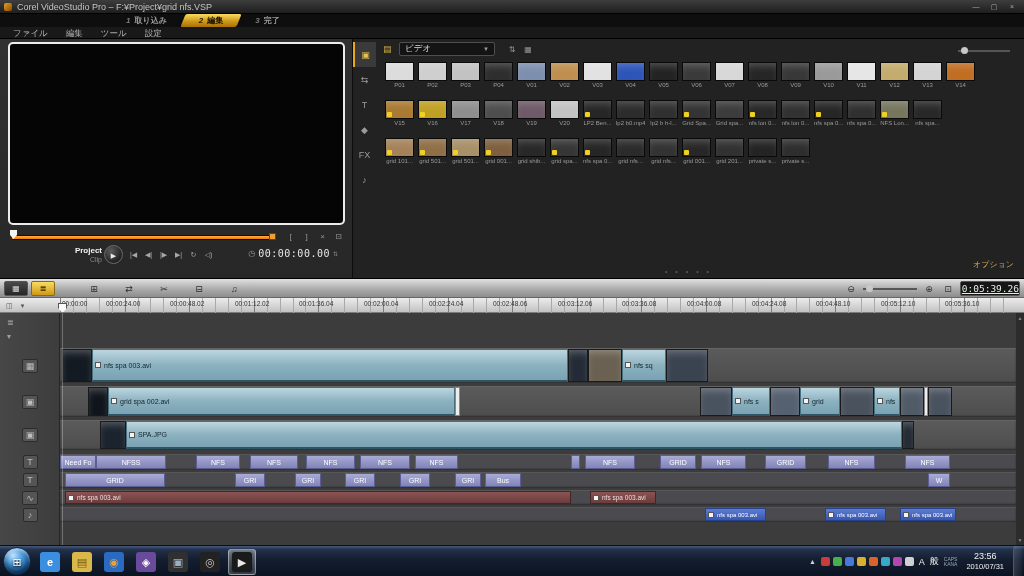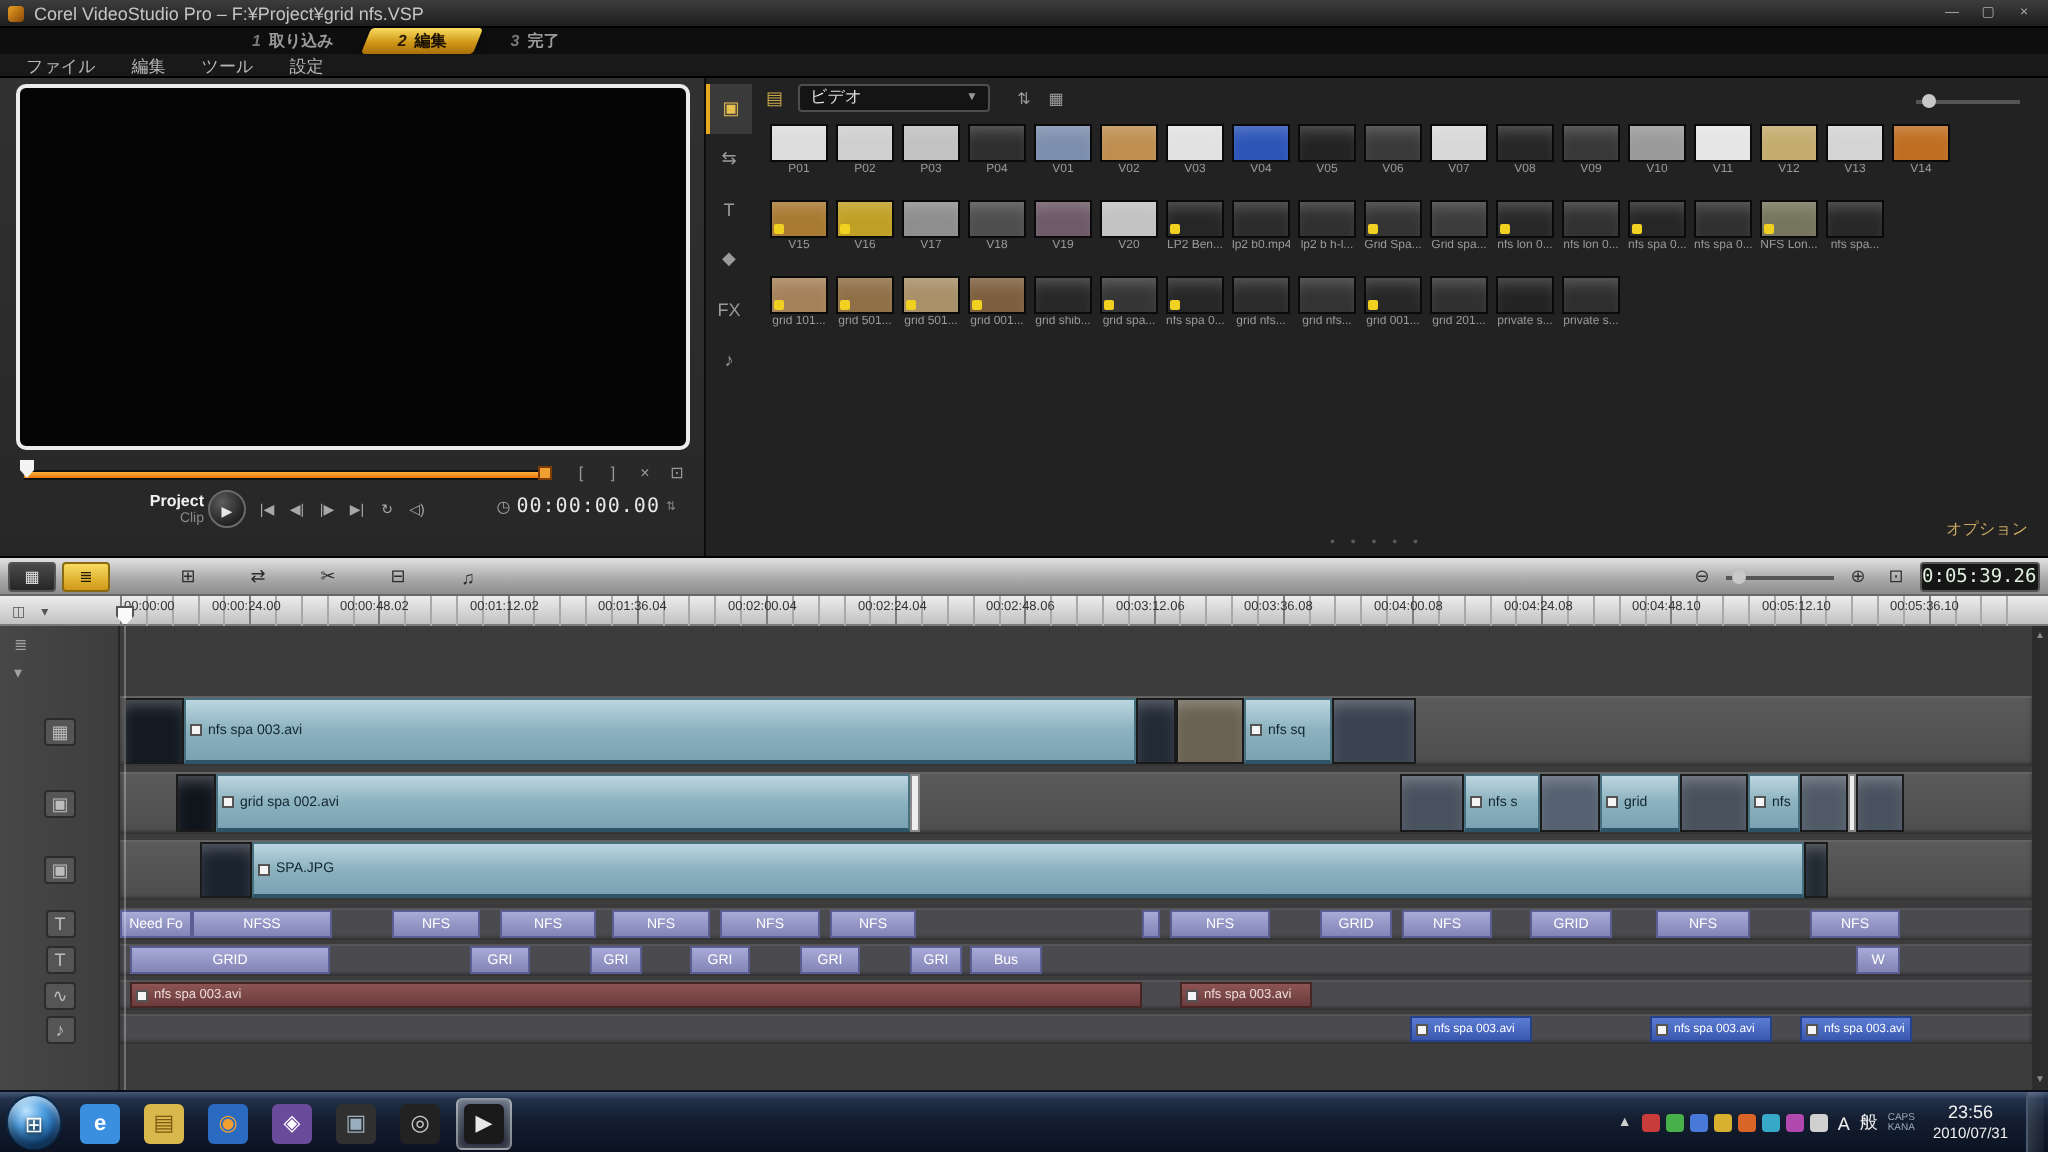--- a/index.html
+++ b/index.html
@@ -75,21 +75,21 @@
   
   .tl-toolbar{position:absolute;top:278px;left:0;right:0;height:20px;background:linear-gradient(#e0e0e0,#a8a8a8 60%,#8d8d8d);border-top:1px solid #000;border-bottom:1px solid #666;}
   .view-btns{position:absolute;left:4px;top:2px;display:flex;gap:3px;}
   .view-btn{width:24px;height:15px;border:1px solid #555;border-radius:2px;background:linear-gradient(#4a4a4a,#262626);color:#ddd;font-size:8px;padding:0;}
   .view-btn.active{background:linear-gradient(#f8dc60,#d09818);color:#241a00;border-color:#8a6a10;}
   .tl-tools{position:absolute;left:86px;top:2px;display:flex;gap:19px;}
   .tool-btn{min-width:16px;height:15px;background:none;border:none;color:#2c2c2c;font-size:9px;}
   .tl-right{position:absolute;right:4px;top:2px;display:flex;align-items:center;gap:5px;}
   .zoom-btn{background:none;border:none;color:#333;font-size:9px;width:14px;padding:0;}
   .zoom-slider{position:relative;width:54px;height:8px;}
-  .tl-timecode{width:60px;height:15px;background:#161616;border:1px solid #555;border-radius:2px;color:#dff0df;font-size:9.5px;font-family:"DejaVu Sans Mono",monospace;text-align:left;line-height:13px;}
+  .tl-timecode{width:60px;height:15px;background:#161616;border:1px solid #555;border-radius:2px;color:#dff0df;font-size:9.5px;font-family:"DejaVu Sans Mono",monospace;text-align:right;line-height:13px;text-decoration:underline;}
 
   
   .tl-ruler{position:absolute;top:298px;left:0;right:0;height:15px;background:linear-gradient(#ececec,#c2c2c2);border-bottom:1px solid #7a7a7a;}
   .ruler-corner{position:absolute;left:0;top:0;width:60px;height:15px;display:flex;gap:8px;align-items:center;padding-left:6px;color:#555;font-size:7px;}
   .ruler-scale{position:absolute;left:60px;right:8px;top:0;height:15px;background-image:repeating-linear-gradient(90deg,#7d7d7d 0 1px,transparent 1px 64.6px),repeating-linear-gradient(90deg,#a8a8a8 0 1px,transparent 1px 12.92px);background-size:100% 100%,100% 30%;background-position:0 0,0 100%;background-repeat:repeat,repeat;}
   .ruler-label{position:absolute;top:2px;font-size:6.5px;color:#333;white-space:nowrap;}
   .playhead-marker{position:absolute;left:58px;top:5px;width:9px;height:10px;background:#fafafa;border:1px solid #555;clip-path:polygon(0 0,100% 0,100% 50%,50% 100%,0 50%);}
 
   
   .tracks{position:absolute;top:313px;left:0;right:0;height:232px;background:#3c3c3c;}

